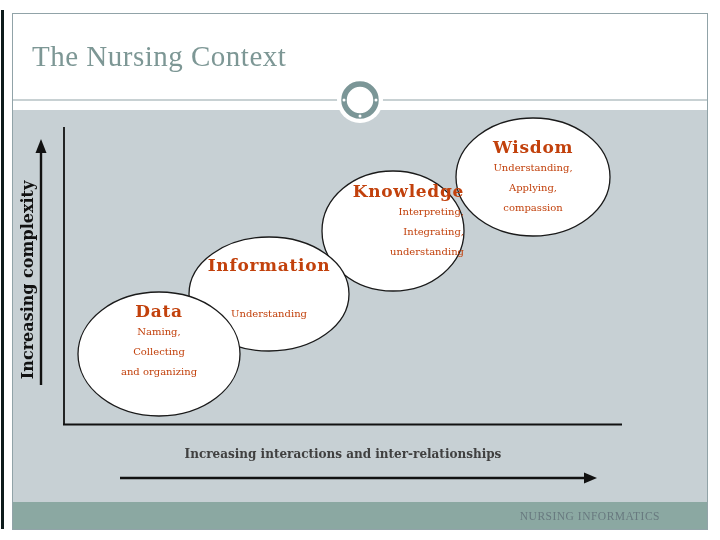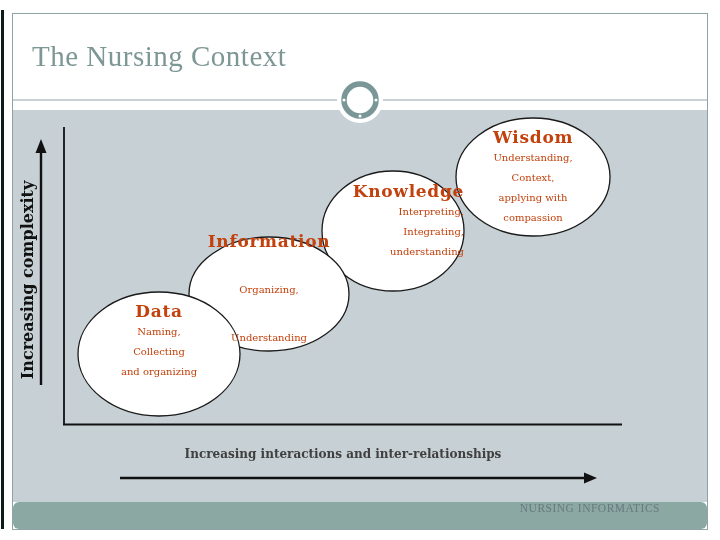--- a/index.html
+++ b/index.html
@@ -17,22 +17,22 @@
     position:absolute; left:12px; top:13px; width:696px; height:517px;
     border:1px solid #91a3a8; box-sizing:border-box; background:#ffffff;
   }
   .content-bg {
     position:absolute; left:13px; top:110px; width:694px; height:392px;
     background:#c7d0d4;
   }
   .footer-bar {
     position:absolute; left:13px; top:502px; width:694px; height:27px;
     background:#8ba8a2;
-    display:flex; justify-content:flex-end;
-    padding-right:47px; box-sizing:border-box;border-radius:6px;
+    display:flex; align-items:center; justify-content:flex-end;
+    padding-right:47px; box-sizing:border-box;
   }
   .footer-text {
     font-family:"Liberation Serif", serif;
     font-size:11.5px; letter-spacing:0.5px; color:#68797f;
   }
   .page-title {
     position:absolute; left:32px; top:40px;
     font-family:"Liberation Serif", serif;
     font-size:29px; letter-spacing:0.5px; color:#7d9795;
     white-space:nowrap;
@@ -104,36 +104,34 @@
 
 <div class="node node-data">
   <div class="node-title">Data</div>
   <div class="node-line">Naming,</div>
   <div class="node-line">Collecting</div>
   <div class="node-line">and organizing</div>
 </div>
 
 <div class="node node-information">
   <div class="node-title">Information</div>
-  <div class="node-line">Organizing,</div>
   <div class="node-line">Understanding</div>
 </div>
 
 <div class="node node-knowledge">
   <div class="node-title">Knowledge</div>
   <div class="node-line">Interpreting,</div>
   <div class="node-line">Integrating,</div>
   <div class="node-line">understanding</div>
 </div>
 
 <div class="node node-wisdom">
   <div class="node-title">Wisdom</div>
   <div class="node-line">Understanding,</div>
-  <div class="node-line">Context,</div>
-  <div class="node-line">applying with</div>
+  <div class="node-line">Applying,</div>
   <div class="node-line">compassion</div>
 </div>
 
 <div class="x-axis-label">Increasing interactions and inter-relationships</div>
 
 <div class="footer-bar">
   <span class="footer-text">NURSING INFORMATICS</span>
 </div>
 
 </body></html>

